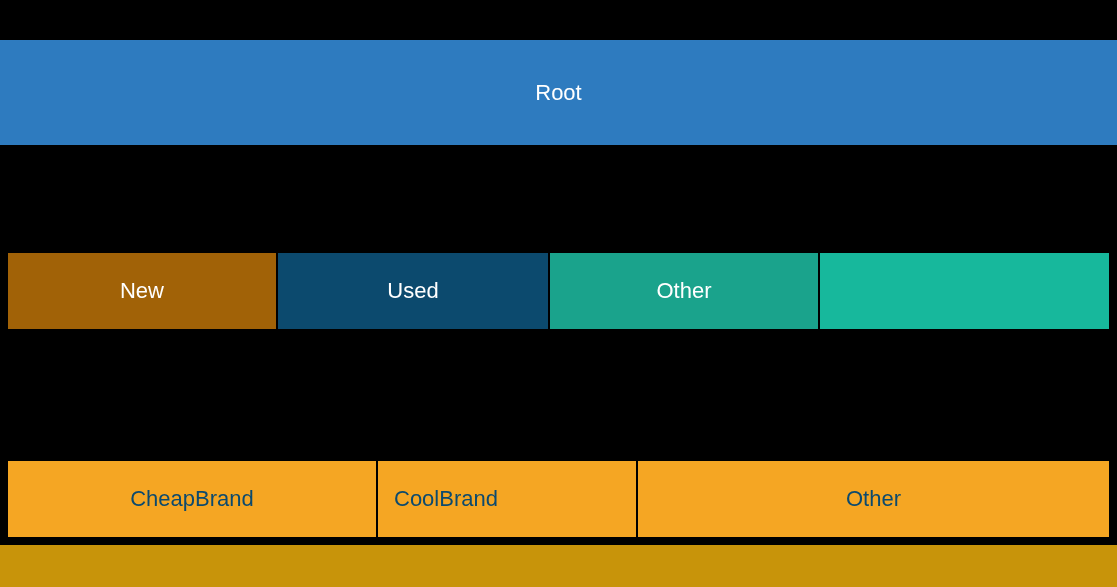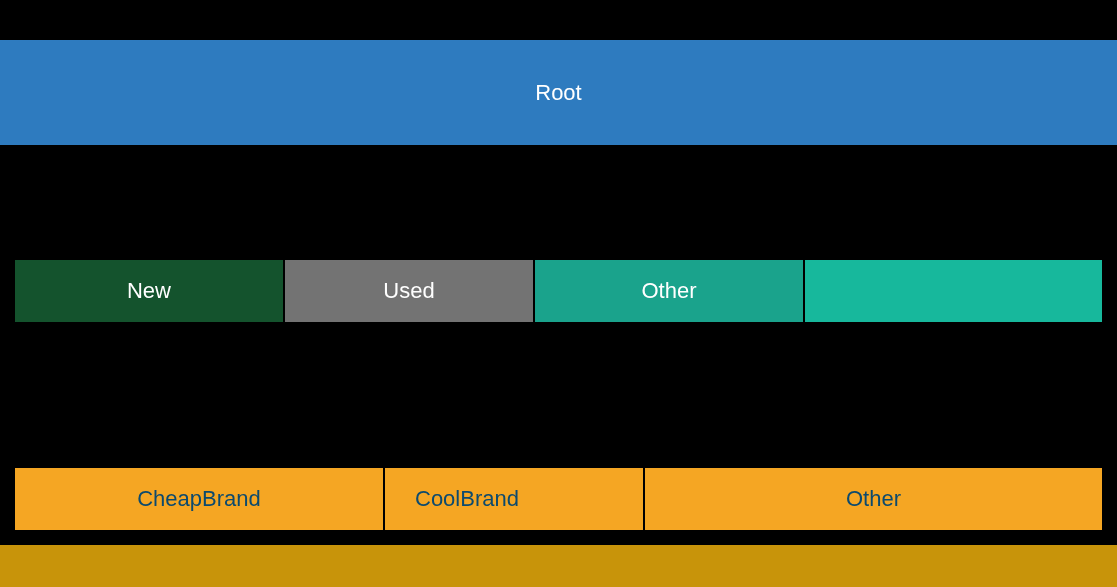--- a/index.html
+++ b/index.html
@@ -1,15 +1,15 @@
 <!DOCTYPE html>
 <html><head>
   <meta charset="utf-8">
   <style>
-    * { margin: 0; padding: 15px; box-sizing: border-box; }
+    * { margin: 0; padding: 8px; box-sizing: border-box; }
     body {
       width: 1117px;
       height: 587px;
       background: #000;
       overflow: hidden;
       font-family: Arial, sans-serif;
     }
 
     .root-bar {
       width: 100%;
@@ -34,31 +34,31 @@
       top: 245px;
       left: 0;
       width: 100%;
       height: 92px;
       display: flex;
     }
 
     .condition-new {
       width: 270px;
       height: 100%;
-      background: #14532d;
+      background: #a16207;
       display: flex;
       align-items: center;
       justify-content: center;
       border-right: 2px solid #000;
     }
 
     .condition-used {
-      width: 250px;
+      width: 272px;
       height: 100%;
-      background: #737373;
+      background: #0c4a6e;
       display: flex;
       align-items: center;
       justify-content: center;
       border-right: 2px solid #000;
     }
 
     .condition-other {
       width: 270px;
       height: 100%;
       background: #1aa38c;

